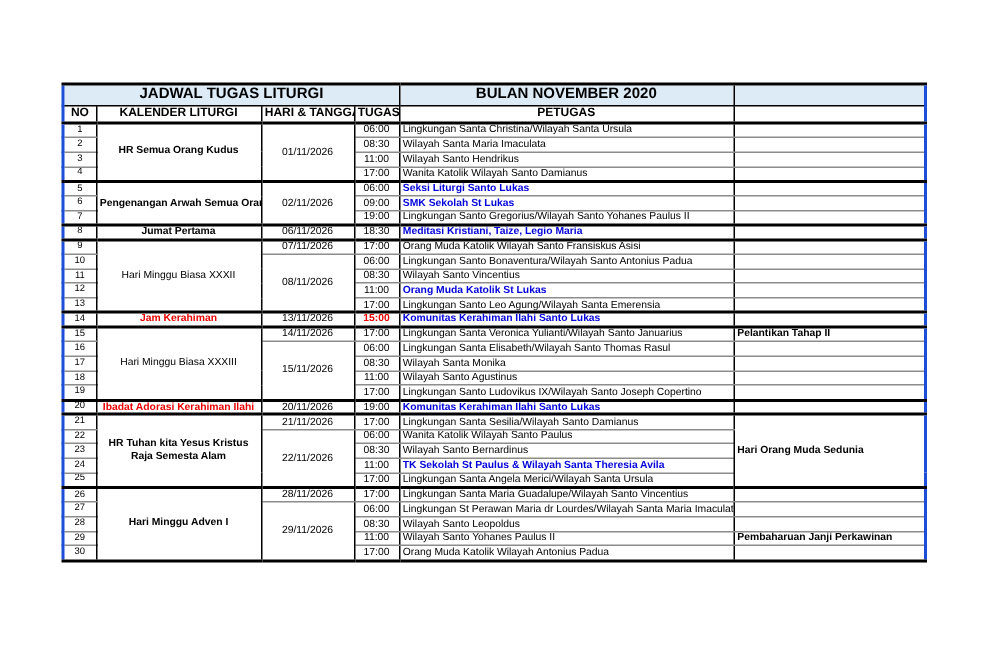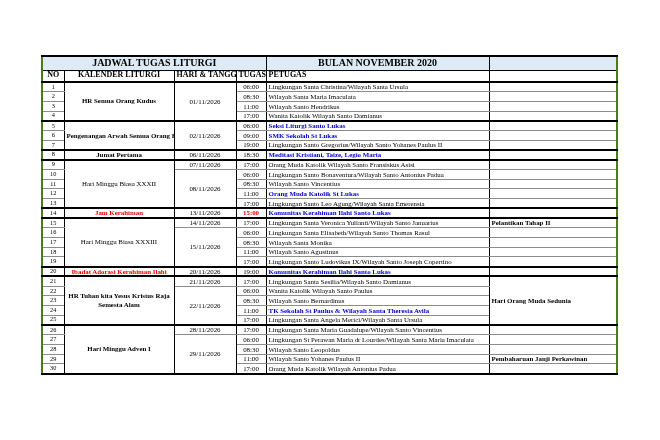--- a/index.html
+++ b/index.html
@@ -5,21 +5,21 @@
   :root{
     --hdr:#DDEBF7; --blue:#0000DC; --red:#EA0000; --grid:#8C8C8C; --ink:#000;
   }
   html,body{margin:0;padding:0;}
   body{
     width:660px;height:440px;background:#fff;overflow:hidden;position:relative;
     font-family:"Liberation Sans", sans-serif;color:var(--ink);
     -webkit-font-smoothing:antialiased;
   }
   .sheet{position:absolute;left:41px;top:55px;}
-  table{border-collapse:collapse;table-layout:fixed;width:575px;border:2px solid #4d7c0f;font-family:Liberation Serif, serif;}
+  table{border-collapse:collapse;table-layout:fixed;width:575px;border:2px solid #1d4ed8;}
   td,th{
     padding:0 2px;overflow:hidden;white-space:nowrap;box-sizing:border-box;
     border-left:1px solid #000;border-right:1px solid #000;
     border-top:1px solid var(--grid);border-bottom:1px solid var(--grid);
     font-size:6.9px;line-height:1.08;height:9.73px;vertical-align:middle;
   }
   tr.title-row th{
     background:var(--hdr);font-size:10px;font-weight:bold;height:14px;
     border-top:2px solid #000;border-bottom:1px solid #000;text-align:center;
   }
@@ -58,21 +58,21 @@
       <tr class="title-row">
         <th colspan="4">JADWAL TUGAS LITURGI</th>
         <th>BULAN NOVEMBER 2020</th>
         <th></th>
       </tr>
       <tr class="colhead-row">
         <th class="c-no">NO</th>
         <th class="c-kal">KALENDER LITURGI</th>
         <th class="c-date">HARI &amp; TANGGAL</th>
         <th class="c-waktu">TUGAS</th>
-        <th class="c-pet" style="">PETUGAS</th>
+        <th class="c-pet" style="text-align:center">PETUGAS</th>
         <th class="c-note"></th>
       </tr>
     </thead>
     <tbody>
         <tr>
           <td class="c-no">1</td>
           <td class="c-kal wrap b grp-end-cell" rowspan="4">HR Semua Orang Kudus</td>
           <td class="c-date grp-end-cell" rowspan="4">01/11/2026</td>
           <td class="c-waktu">06:00</td>
           <td class="c-pet">Lingkungan Santa Christina/Wilayah Santa Ursula</td>

